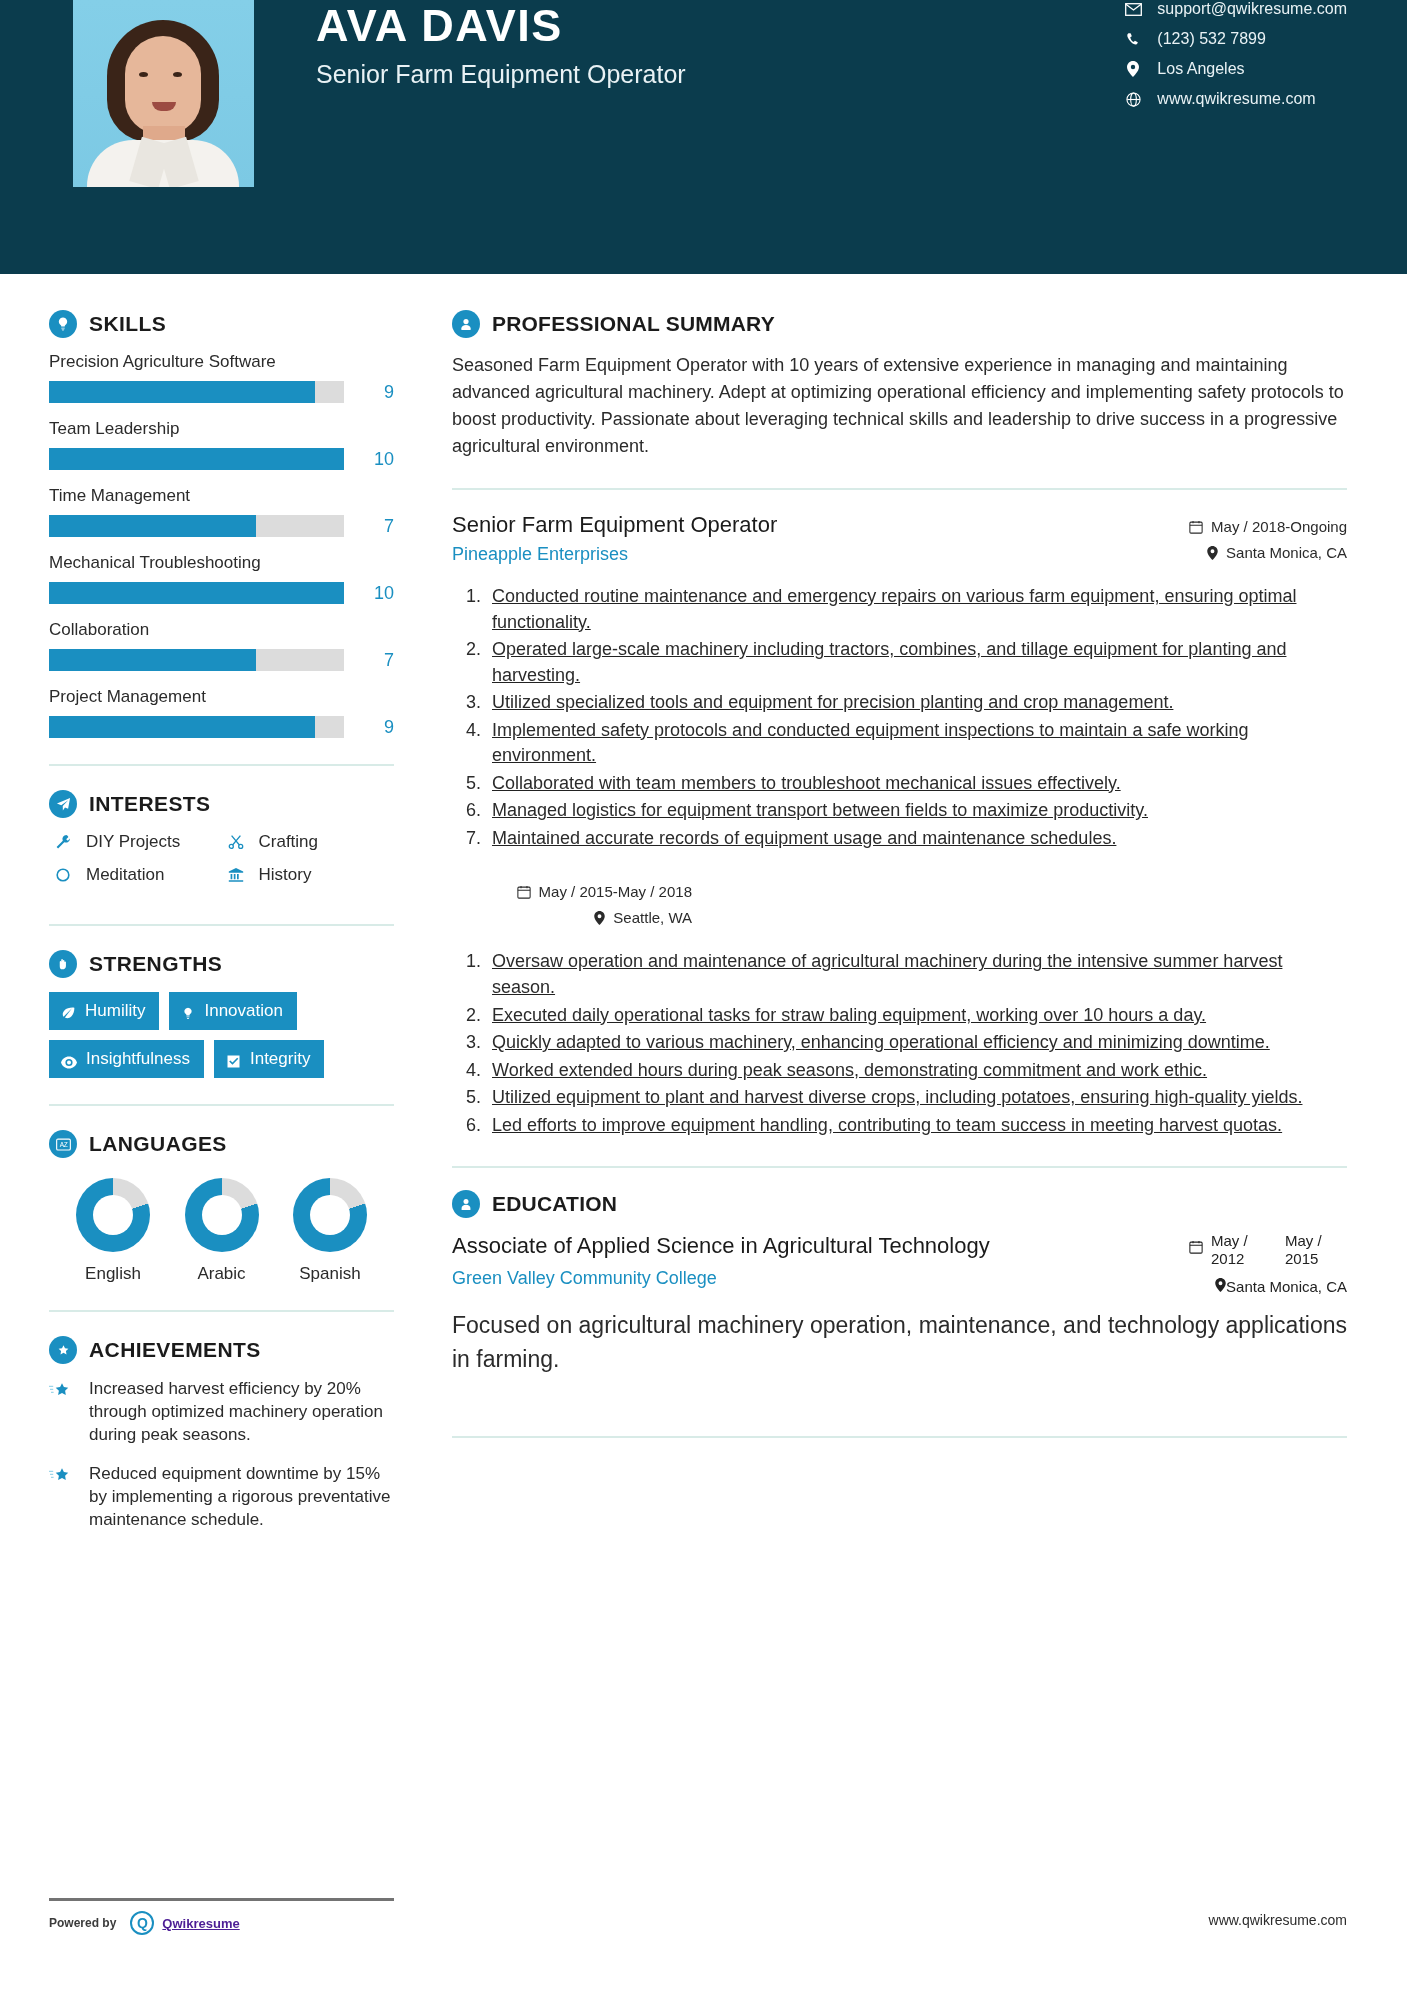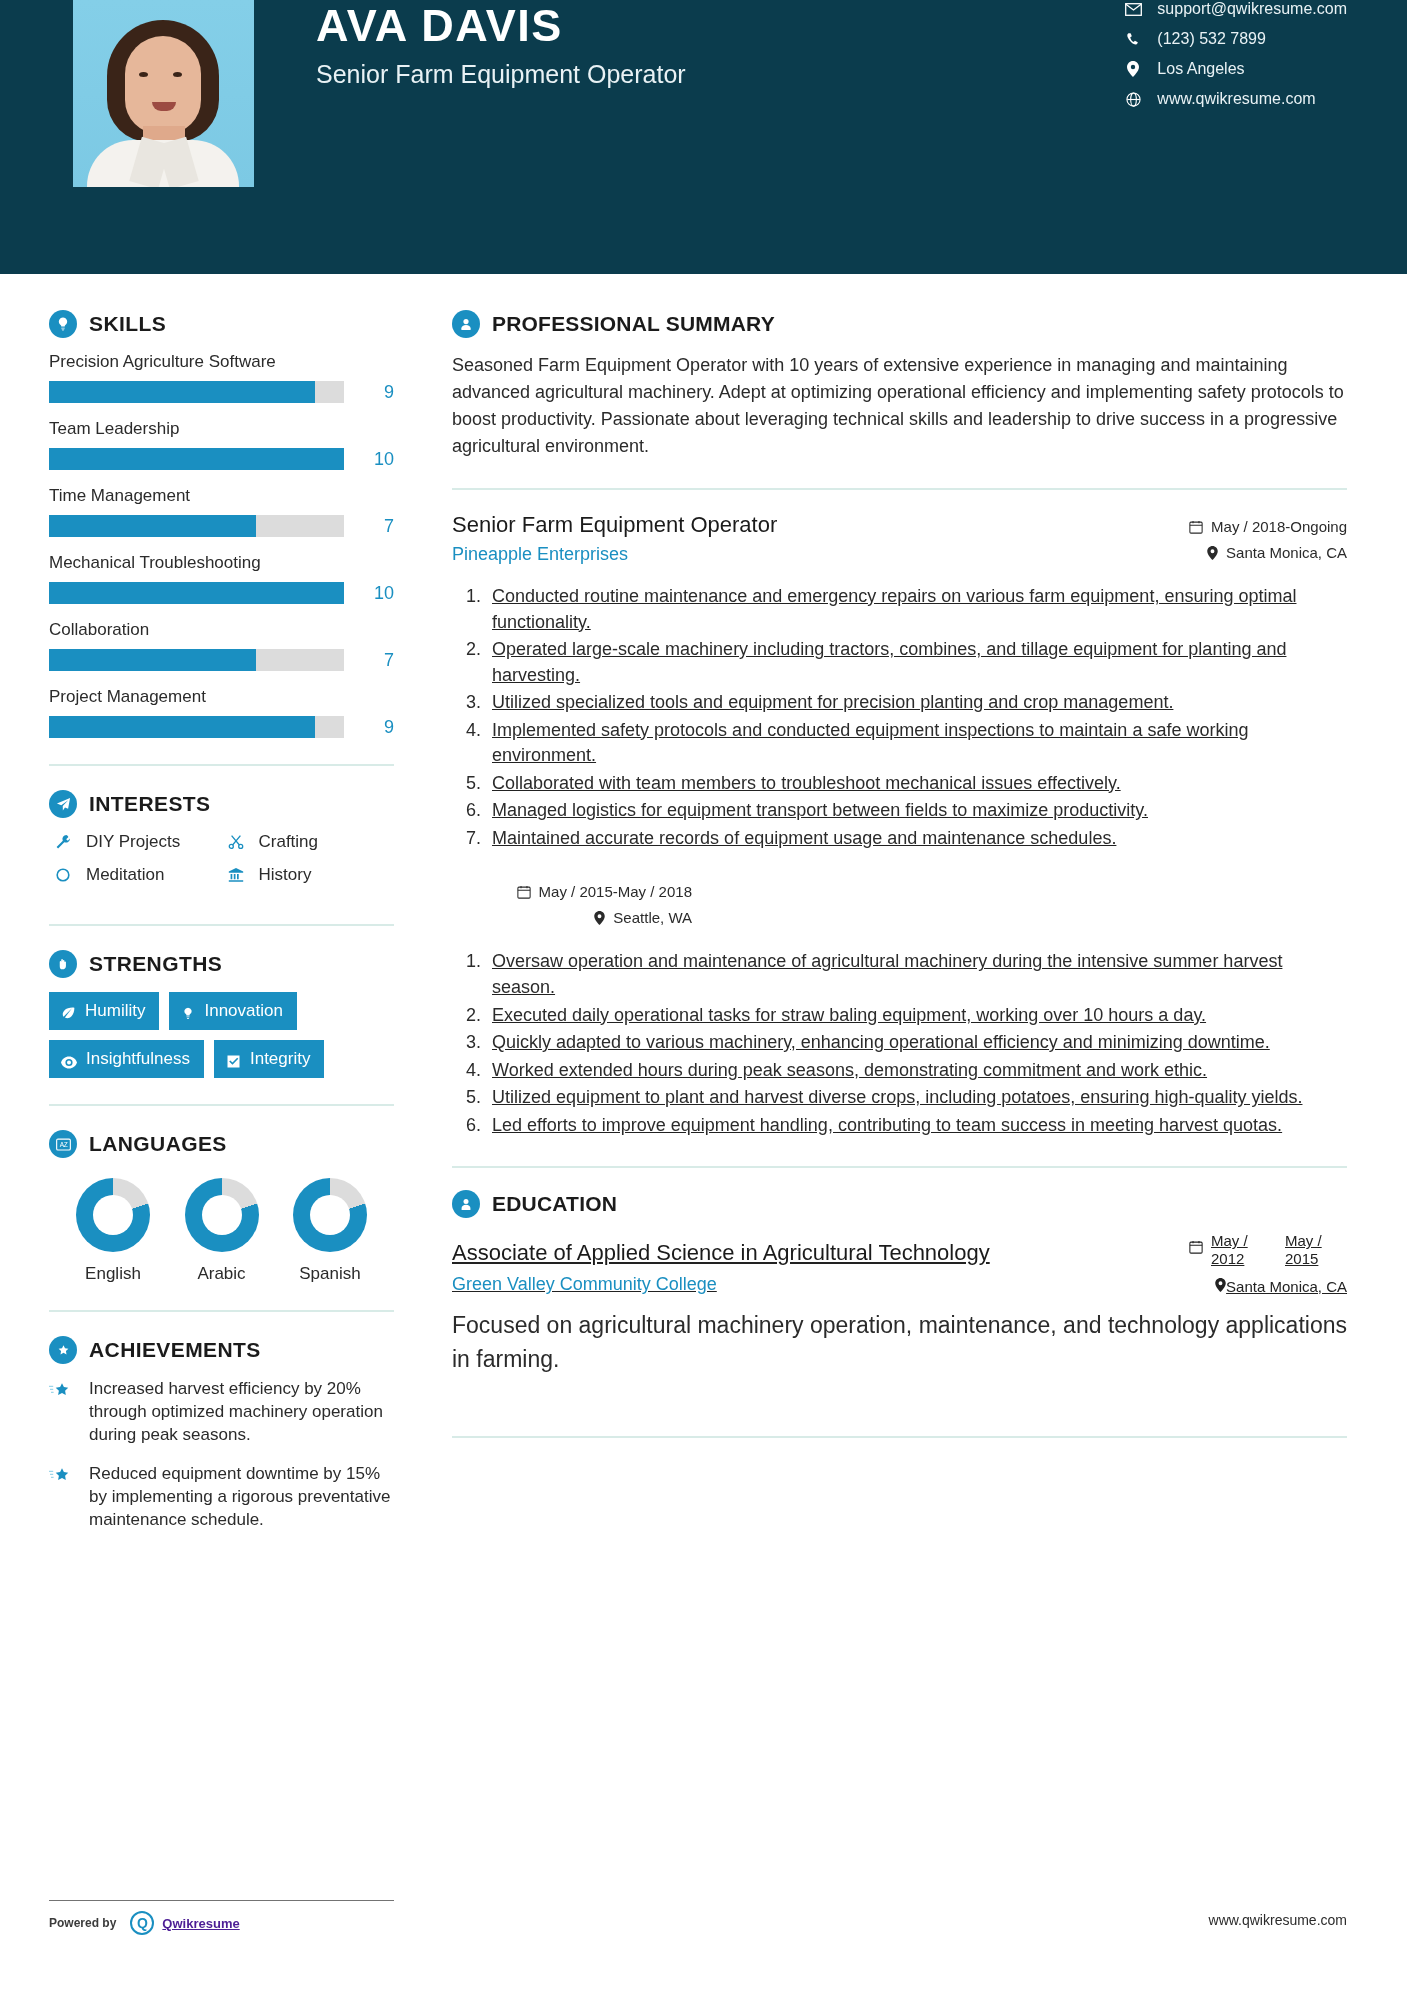--- a/index.html
+++ b/index.html
@@ -146,21 +146,21 @@
   .lang-name { font-size:17px; color:#2b2b2b; margin-top: 12px; }
 
   
   .ach-item { display:flex; margin-bottom: 16px; }
   .ach-icon { width:30px; flex:0 0 auto; margin-right: 10px; padding-top: 3px; color:#1a8fc1; }
   .ach-text { font-size:17px; line-height:1.35; color:#2b2b2b; }
 
   
   .footer-left {
     position:absolute; left:49px; bottom:55px; width:345px;
-    border-top:1px solid #737373; padding-top:10px;
+    border-top:3px solid #737373; padding-top:10px;
     display:flex; align-items:center;
   }
   .powered { font-size:12px; color:#3b3b3b; font-weight:700; }
   .qlogo {
     width:24px; height:24px; border-radius:50%; border:2px solid #1a8fc1;
     color:#1a8fc1; font-size:14px; font-weight:700; margin: 0 8px 0 14px;
     display:flex; align-items:center; justify-content:center;
   }
   .qname { font-size:13px; color:#4c1d95; font-weight:700; text-decoration:underline; }
   .footer-right {
@@ -181,21 +181,21 @@
     display:flex; align-items:center; justify-content:flex-end;
     font-size:15px; color:#2b2b2b; margin-bottom: 9px;
   }
   .meta-row .mi { margin-right: 8px; display:inline-flex; color:#2b2b2b; }
   ol.bullets { margin: 14px 0 0 34px; text-decoration: underline; }
   ol.bullets li {
     font-size:18px; line-height:1.42; color:#2b2b2b; margin-bottom: 2px;
     padding-left: 6px;
   }
 
-  .edu-head { display:flex; align-items:flex-end;text-decoration:underline; }
+  .edu-head { display:flex; align-items:flex-start; }
   .edu-left { flex:1; padding-right: 20px; }
   .edu-degree { font-size:22px; color:#1b1b1b; line-height:1.25; }
   .edu-school { font-size:18px; color:#1a8fc1; margin-top: 8px; }
   .edu-right { width: 250px; }
   .edu-dates { display:flex; align-items:flex-start; justify-content:flex-end; font-size:15px; }
   .edu-dates .mi { margin-right:8px; padding-top:8px; }
   .edu-date-box { width: 62px; line-height:1.2; text-align:left; }
   .edu-date-box.second { margin-left: 12px; }
   .edu-loc { display:flex; align-items:center; justify-content:flex-end; font-size:15px; margin-top: 10px; }
   .edu-desc { font-size:23px; line-height:1.45; color:#2b2b2b; margin-top: 14px; }

